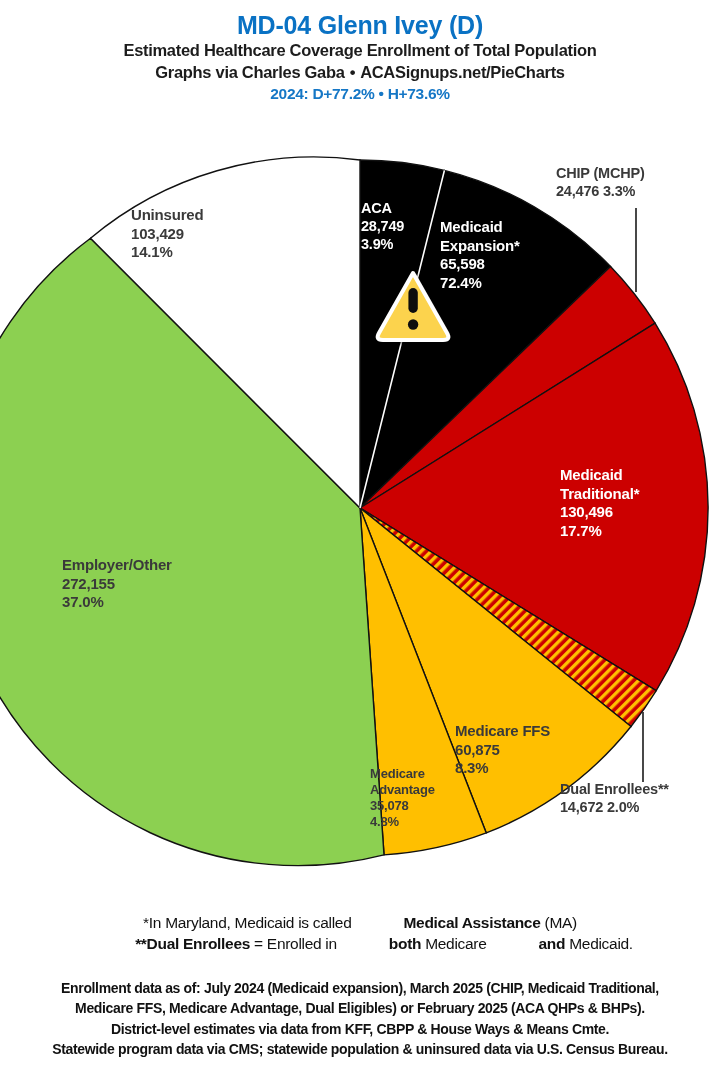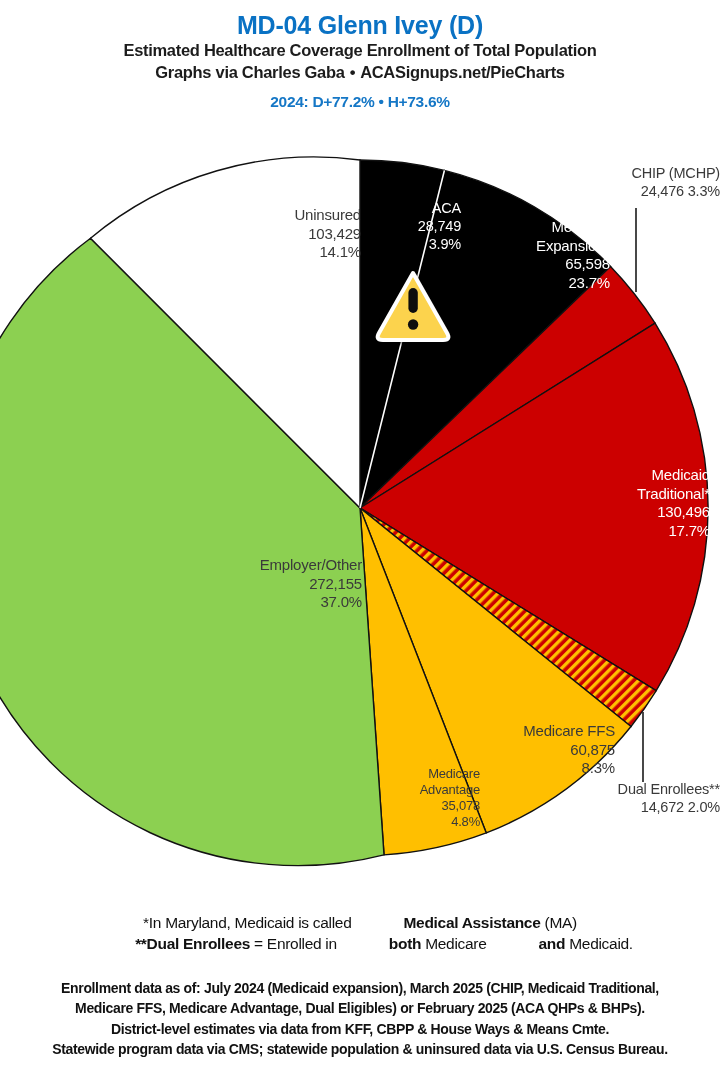--- a/index.html
+++ b/index.html
@@ -35,38 +35,38 @@
     font-weight: bold;
     color: #1c1c1c;
     margin-top: 3px;
     letter-spacing: -0.3px;
   }
   .subtitle2 .dot { padding: 0 5px; }
   .partisan {
     font-size: 15.5px;
     font-weight: bold;
     color: #1577c6;
-    margin-top: 11px;
+    margin-top: 3px;
     letter-spacing: -0.3px;
   }
 
   
   .stage {
     position: absolute;
     left: 0; top: 0;
     width: 720px; height: 1070px;
     pointer-events: none;
   }
   .stage svg { display: block; }
 
   
   .slice-label {
     position: absolute;
-    text-align: right;
-    font-weight: normal;
+    text-align: left;
+    font-weight: bold;
     line-height: 1.24;
     white-space: nowrap;
     letter-spacing: -0.2px;
   }
   .lbl-dark  { color: #3a3a3a; }
   .lbl-white { color: #ffffff; }
 
   .lbl-uninsured  { left: 131px;  top: 206px;  width: 230px; font-size: 15px; }
   .lbl-aca        { left: 361px;  top: 200px;  width: 100px; font-size: 14.5px; }
   .lbl-medexp     { left: 440px;  top: 218px;  width: 170px; font-size: 15px; }
@@ -168,21 +168,21 @@
 <div class="slice-label lbl-white lbl-aca">
   <div>ACA</div>
   <div>28,749</div>
   <div>3.9%</div>
 </div>
 
 <div class="slice-label lbl-white lbl-medexp">
   <div>Medicaid</div>
   <div>Expansion*</div>
   <div>65,598</div>
-  <div>23.7%</div>
+  <div>72.4%</div>
 </div>
 
 <div class="slice-label lbl-dark lbl-chip">
   <div>CHIP (MCHP)</div>
   <div>24,476 3.3%</div>
 </div>
 
 <div class="slice-label lbl-white lbl-medtrad">
   <div>Medicaid</div>
   <div>Traditional*</div>

